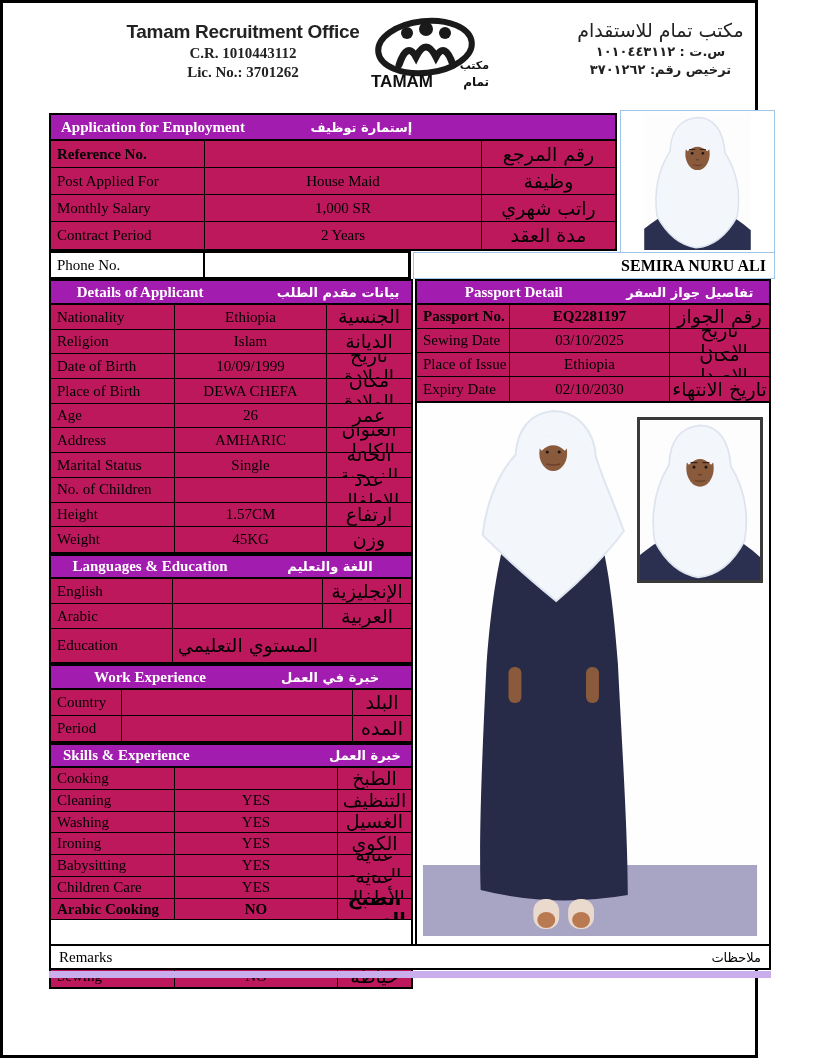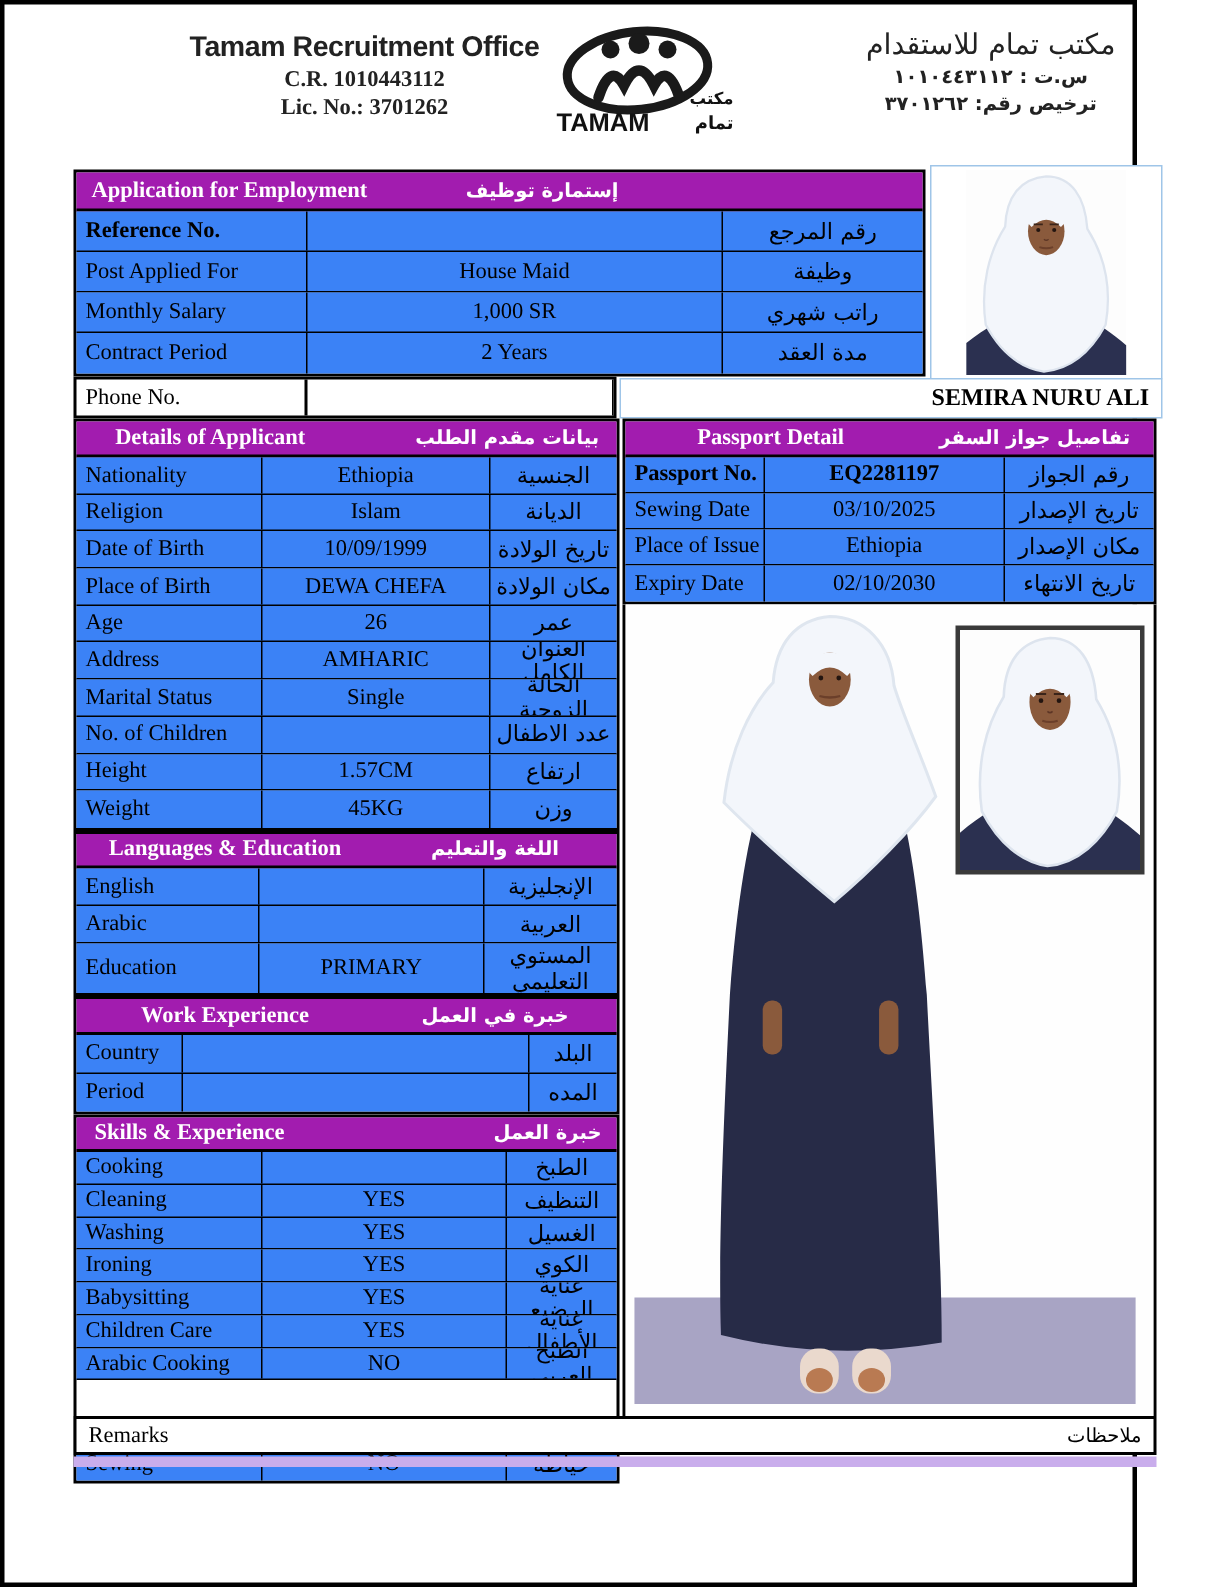--- a/index.html
+++ b/index.html
@@ -22,26 +22,26 @@
   
   .sec{position:absolute;border:2px solid #000;background:#fff}
   .sec-head{background:#a21caf;border-bottom:2px solid #000;display:flex;align-items:center;
             color:#fff;font-weight:bold;font-size:15px}
   .sec-head .en{width:55%;text-align:center}
   .sec-head .ar{width:45%;text-align:center;font-size:13px}
   .hs-app .en{width:46%;text-align:left;padding-left:10px}
   .hs-app .ar{width:54%;text-align:left}
   .hs-skills .en{width:60%;text-align:left;padding-left:12px}
   .hs-skills .ar{width:40%;text-align:right;padding-right:10px}
-  .trow{display:grid;border-bottom:1px solid #000;background:#3b82f6}
+  .trow{display:grid;border-bottom:1px solid #000;background:#be185d}
   .trow:last-child{border-bottom:none}
   .cell{display:flex;align-items:center;font-size:15px;overflow:hidden;line-height:1.1}
   .cell.lab{padding-left:6px;border-right:1px solid #000}
   .cell.val{justify-content:center;border-right:1px solid #000}
-  .cell.arc{justify-content:center;font-size:15px;text-align:center}
+  .cell.arc{justify-content:center;font-size:19px;text-align:center}
   .b{font-weight:bold}
 
   .phone-row{display:grid;grid-template-columns:154px 1fr;border:2px solid #000;background:#fff}
   .phone-row .cell.lab{border-right:2px solid #000}
 
   .name-cell{border:1px solid #9FC5E8;font-weight:bold;font-size:16px;text-align:right;
              padding-right:8px;display:flex;align-items:center;justify-content:flex-end;background:#fff}
 
   .photo-cell{border:1px solid #9FC5E8;background:#fff;padding:2px}
   .photo-cell svg{width:100%;height:100%;display:block}
@@ -264,21 +264,20 @@
         <div class="cell val"></div>
         <div class="cell arc arabic">الإنجليزية</div>
       </div>
       <div class="trow" style="grid-template-columns: 122px 150px 1fr; height: 25px;">
         <div class="cell lab">Arabic</div>
         <div class="cell val"></div>
         <div class="cell arc arabic">العربية</div>
       </div>
       <div class="trow" style="grid-template-columns: 122px 150px 1fr; height: 33px;">
         <div class="cell lab">Education</div>
-        <div class="cell val">PRIMARY</div>
         <div class="cell arc arabic">المستوي التعليمي</div>
       </div>
     </div>
 
   <div class="sec" style="left:46px;top:661px;width:364px">
       <div class="sec-head " style="height: 24px;">
         <span class="en">Work Experience</span>
         <span class="ar arabic">خبرة في العمل</span>
       </div>
       <div class="trow" style="grid-template-columns: 71px 231px 1fr; height: 25.5px;">
@@ -321,21 +320,21 @@
       <div class="trow" style="grid-template-columns: 124px 163px 1fr; height: 21.75px;">
         <div class="cell lab">Babysitting</div>
         <div class="cell val">YES</div>
         <div class="cell arc arabic">عناية الرضيع</div>
       </div>
       <div class="trow" style="grid-template-columns: 124px 163px 1fr; height: 21.75px;">
         <div class="cell lab">Children Care</div>
         <div class="cell val">YES</div>
         <div class="cell arc arabic">عناية الأطفال</div>
       </div>
-      <div class="trow" style="grid-template-columns: 124px 163px 1fr; height: 21.75px;">
+      <div class="trow" style="grid-template-columns: 124px 163px 1fr; height: 21.75px; font-weight: bold;">
         <div class="cell lab">Arabic Cooking</div>
         <div class="cell val">NO</div>
         <div class="cell arc arabic">الطبخ العربي</div>
       </div>
       <div class="trow" style="grid-template-columns: 124px 163px 1fr; height: 21.75px; margin-top: 45px;">
         <div class="cell lab">Sewing</div>
         <div class="cell val">NO</div>
         <div class="cell arc arabic">خياطة</div>
       </div>
     </div>

